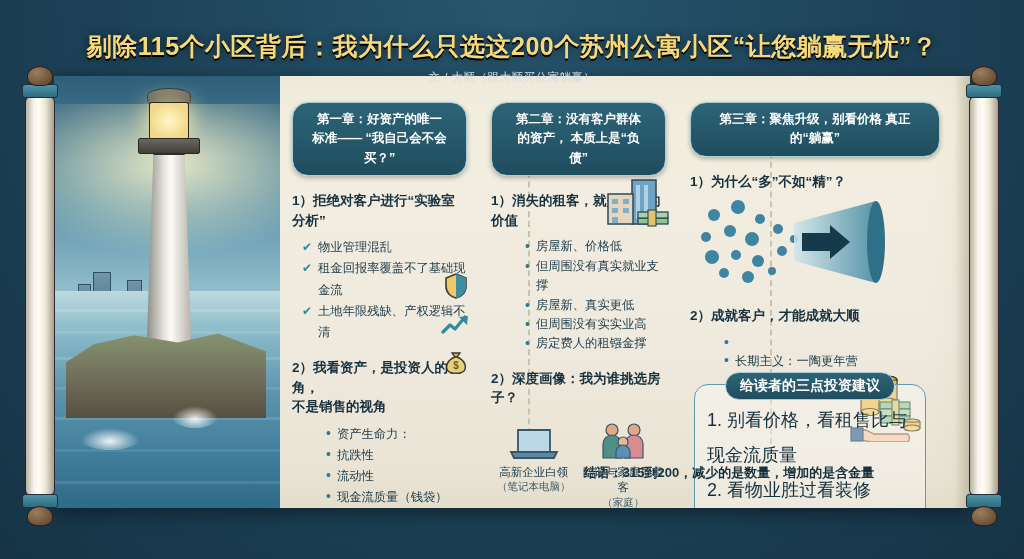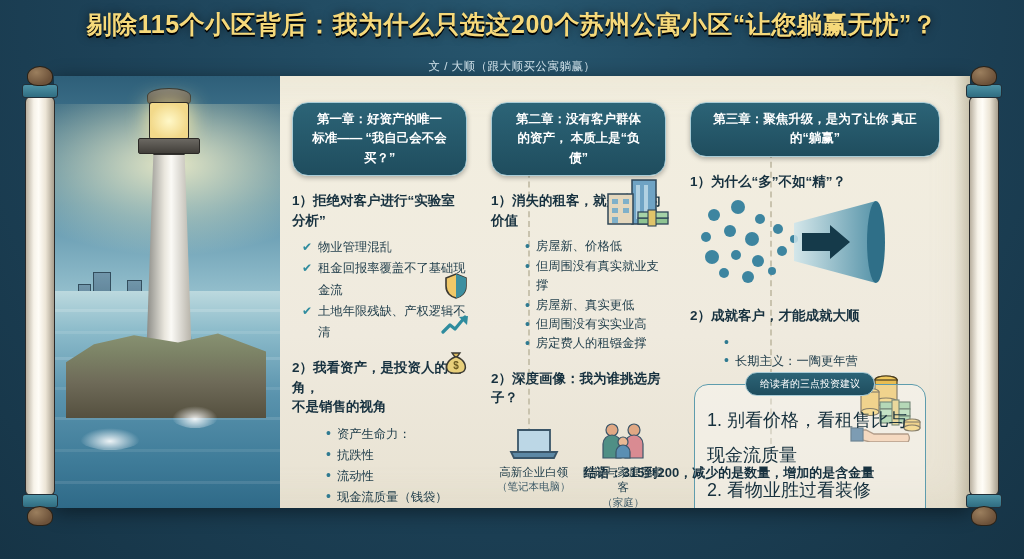--- a/index.html
+++ b/index.html
@@ -15,28 +15,28 @@
   
   .backdrop {
     position: absolute; inset: 0;
     background:
       radial-gradient(ellipse at 50% 0%, #27566e 0%, #1d4258 55%, #163446 100%);
   }
 
   
   .header { position: absolute; top: 0; left: 0; right: 0; height: 78px; text-align: center; z-index: 40; }
   .title {
-    margin-top: 8px;
+    margin-top: 30px;
     font-size: 25px; font-weight: bold; letter-spacing: .5px;
     color: #f6d97a;
     text-shadow: 0 2px 0 #000, 0 0 10px rgba(0,0,0,.6);
     white-space: nowrap;
   }
   .byline {
-    margin-top: 18px; font-size: 11.5px; color: #cfe0e8; letter-spacing: .5px;
+    margin-top: 7px; font-size: 11.5px; color: #cfe0e8; letter-spacing: .5px;
   }
 
   
   .scroll-wrap { position: absolute; left: 18px; right: 18px; top: 62px; height: 468px; z-index: 10; }
   .paper {
     position: absolute; left: 36px; right: 36px; top: 14px; bottom: 22px;
     background: linear-gradient(180deg, #f3efe0 0%, #efeade 60%, #e8e2d2 100%);
     box-shadow: 0 4px 18px rgba(0,0,0,.45), inset 0 0 40px rgba(190,180,150,.22);
     overflow: hidden;
   }
@@ -171,21 +171,21 @@
   .advice {
     margin-top: 12px; margin-left: 4px; margin-right: 14px;
     border: 1.6px solid #5e9cad; border-radius: 14px;
     background: rgba(255,255,255,.34);
     padding: 18px 12px 12px 12px; position: relative;
   }
   .advice-title {
     position: absolute; top: -13px; left: 50%; transform: translateX(-50%);
     background: linear-gradient(180deg,#2c6477,#1f4d5e);
     border: 1.5px solid #a9ccd6; border-radius: 14px;
-    color: #fff; font-size: 10px; font-weight: normal;
+    color: #fff; font-size: 14px; font-weight: bold;
     padding: 4px 14px; white-space: nowrap;
   }
   .advice ol { list-style: none; }
   .advice li { font-size: 18px; color: #16303d; line-height: 1.95; padding-left: 0; display: block; }
 
   .conclusion {
     position: absolute; left: 474px; right: 40px; bottom: 26px;
     text-align: center; font-size: 13px; font-weight: bold; color: #17313f;
   }
 
@@ -410,21 +410,21 @@
                   <rect x="21" y="26" width="5" height="5" fill="#dff0f6"></rect>
                   <rect x="31" y="26" width="5" height="5" fill="#dff0f6"></rect>
                 </svg>
               </div>
 
             </div>
           </div>
         </div>
 
         <div class="col c3">
-          <div class="chapter">第三章：聚焦升级，是为了让你
+          <div class="chapter">第三章：聚焦升级，别看价格
 真正的“躺赢”</div>
           <div class="q">1）为什么“多”不如“精”？</div>
 
           <div class="funnel">
             <svg width="250" height="94" viewBox="0 0 250 94">
               <g fill="#3d85a0">
                 <circle cx="24" cy="20" r="6"></circle>
                   <circle cx="48" cy="12" r="7"></circle>
                   <circle cx="70" cy="24" r="5"></circle>
                 <circle cx="16" cy="42" r="5"></circle>

